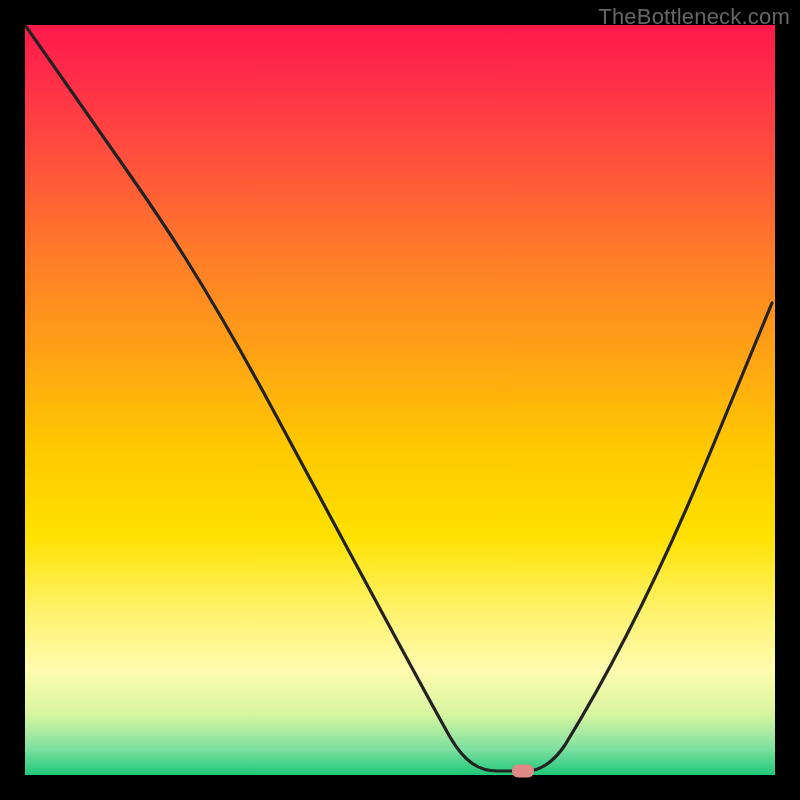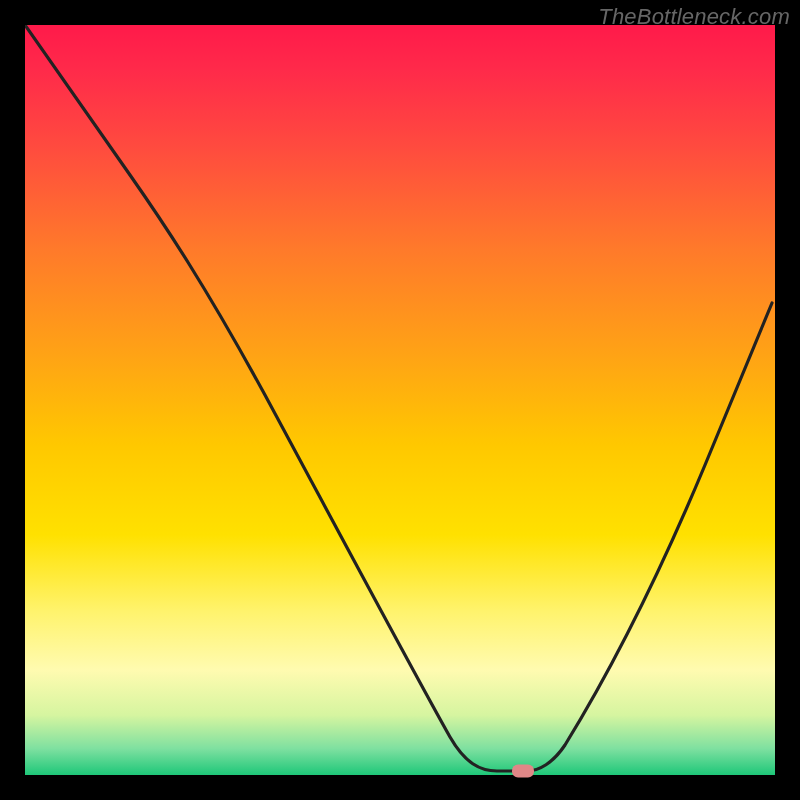--- a/index.html
+++ b/index.html
@@ -9,21 +9,20 @@
     height: 800px;
     background: #000;
     overflow: hidden;
     font-family: Arial, Helvetica, sans-serif;
   }
   .frame {
     position: relative;
     width: 800px;
     height: 800px;
     background: #000;
-    font-style: italic;
   }
   .watermark {
     position: absolute;
     top: 4px;
     right: 10px;
     color: #666666;
     font-size: 22px;
     letter-spacing: 0.2px;
     font-weight: 500;
     z-index: 3;

